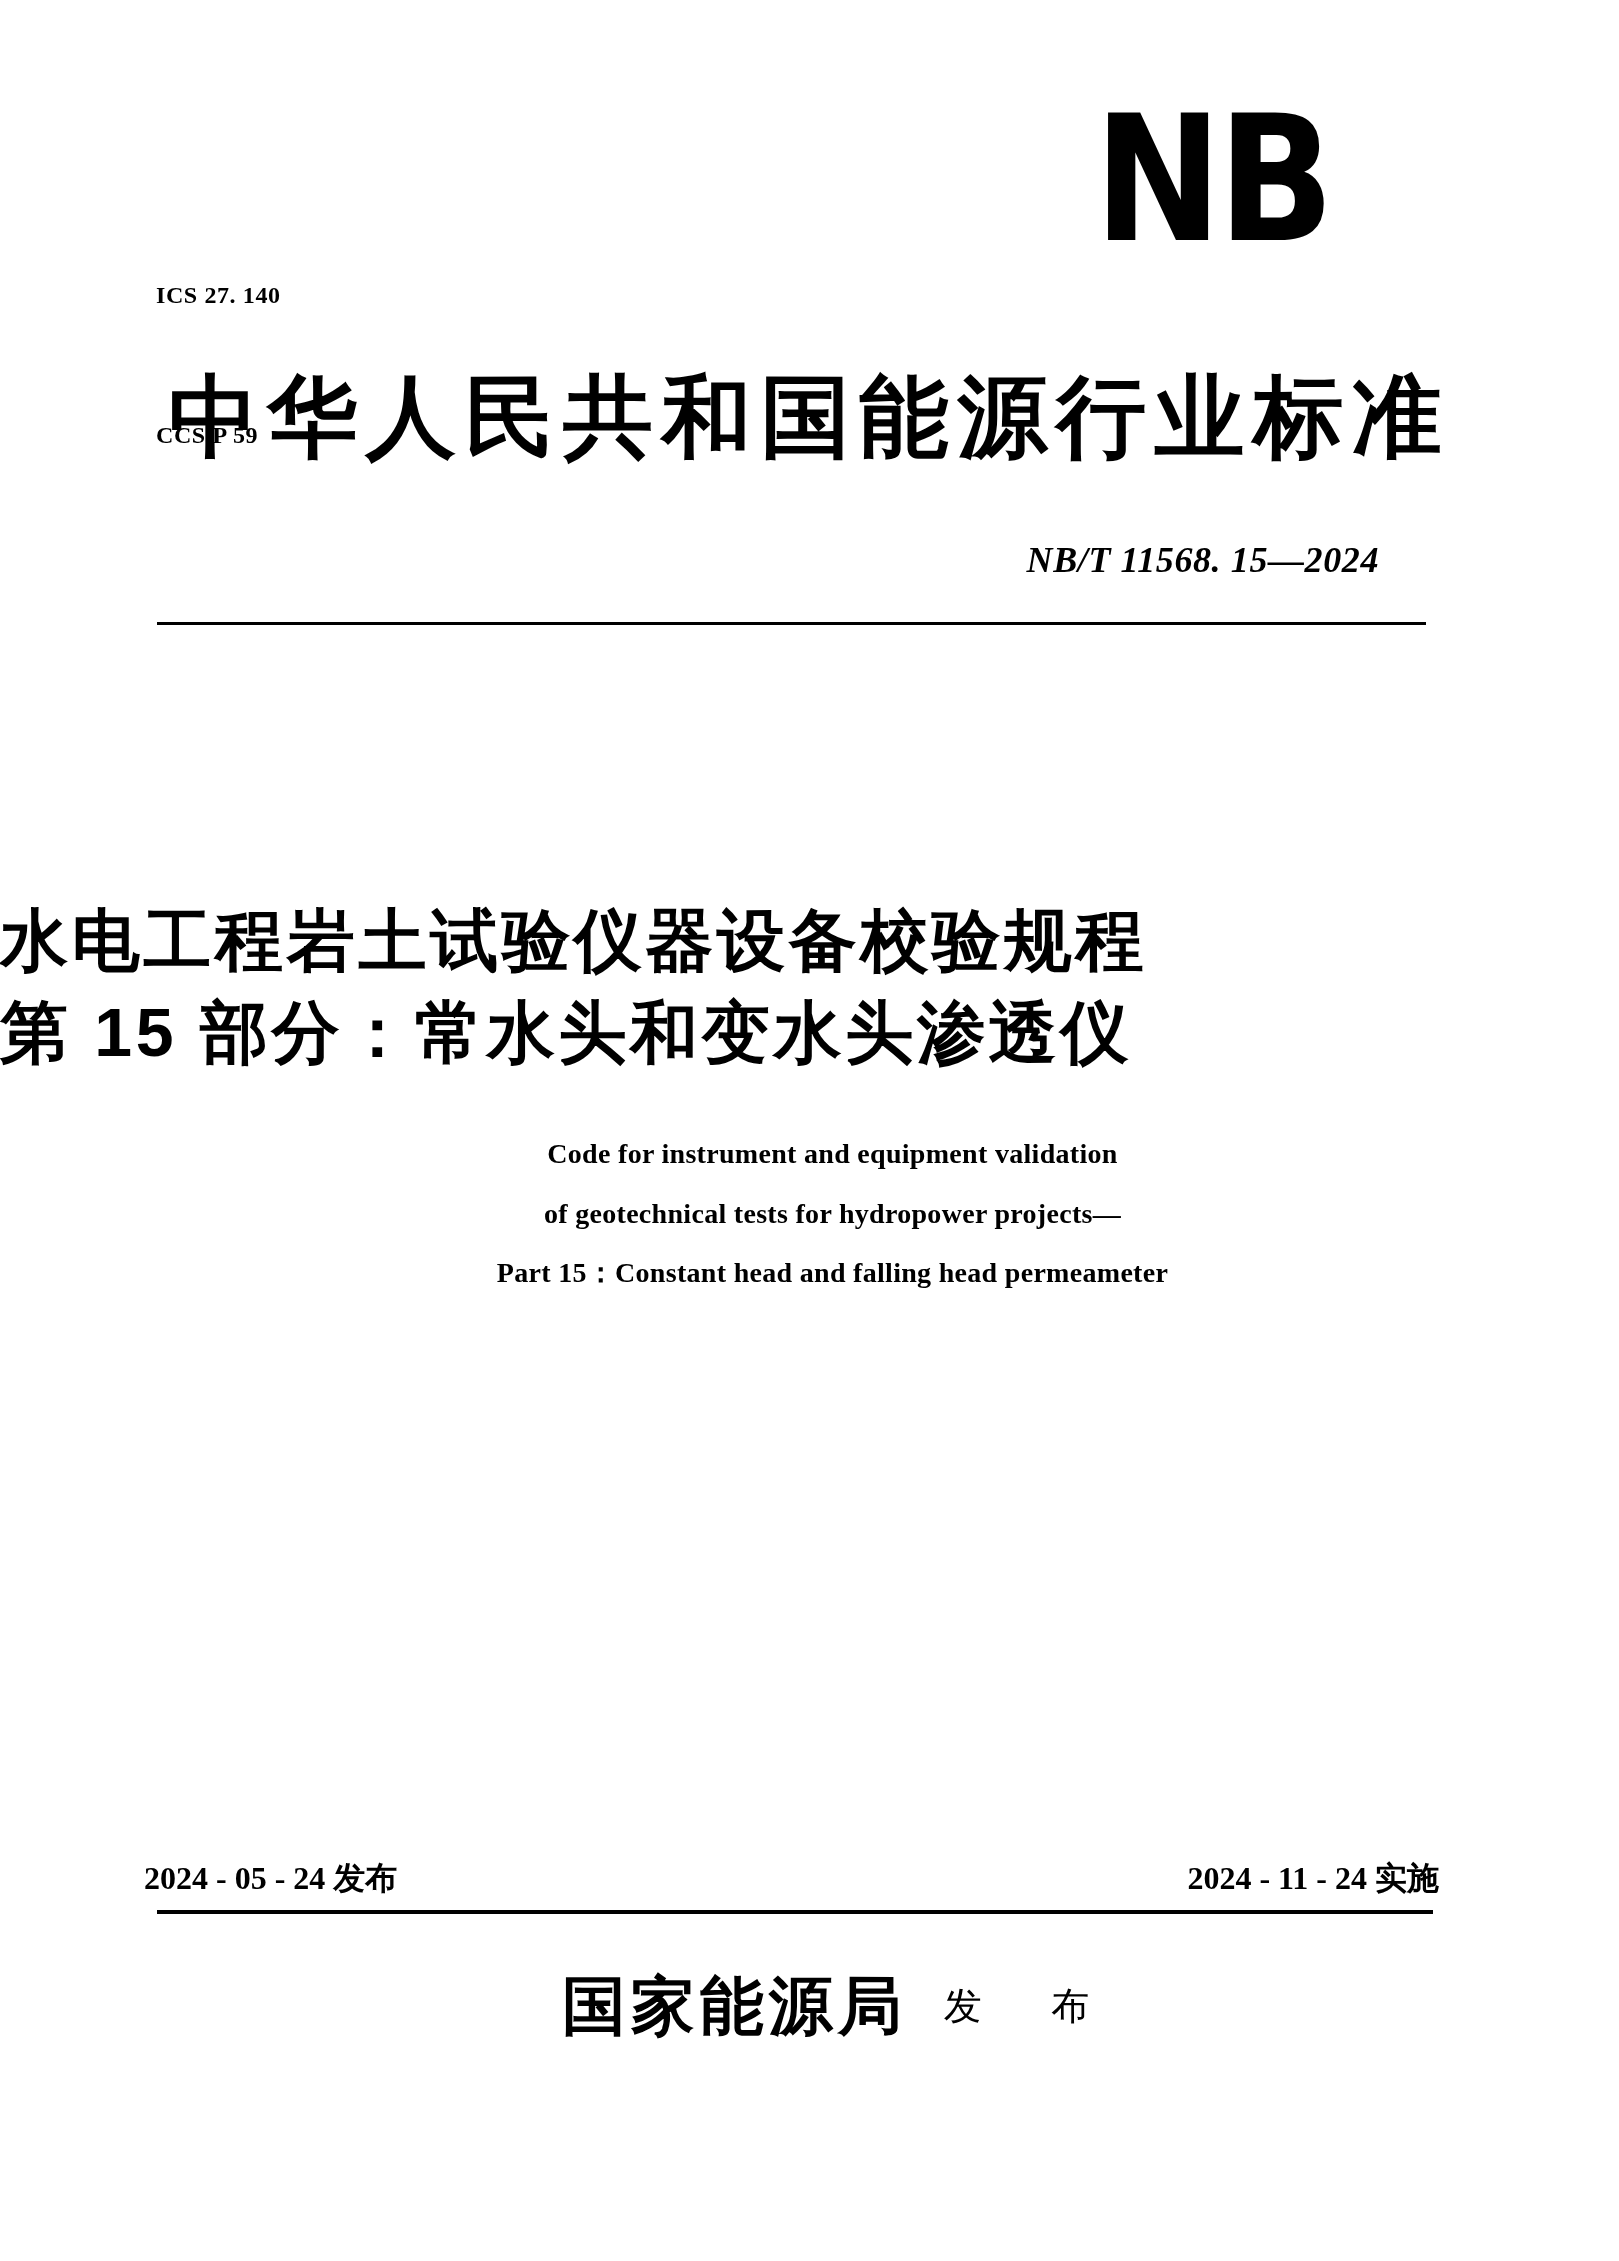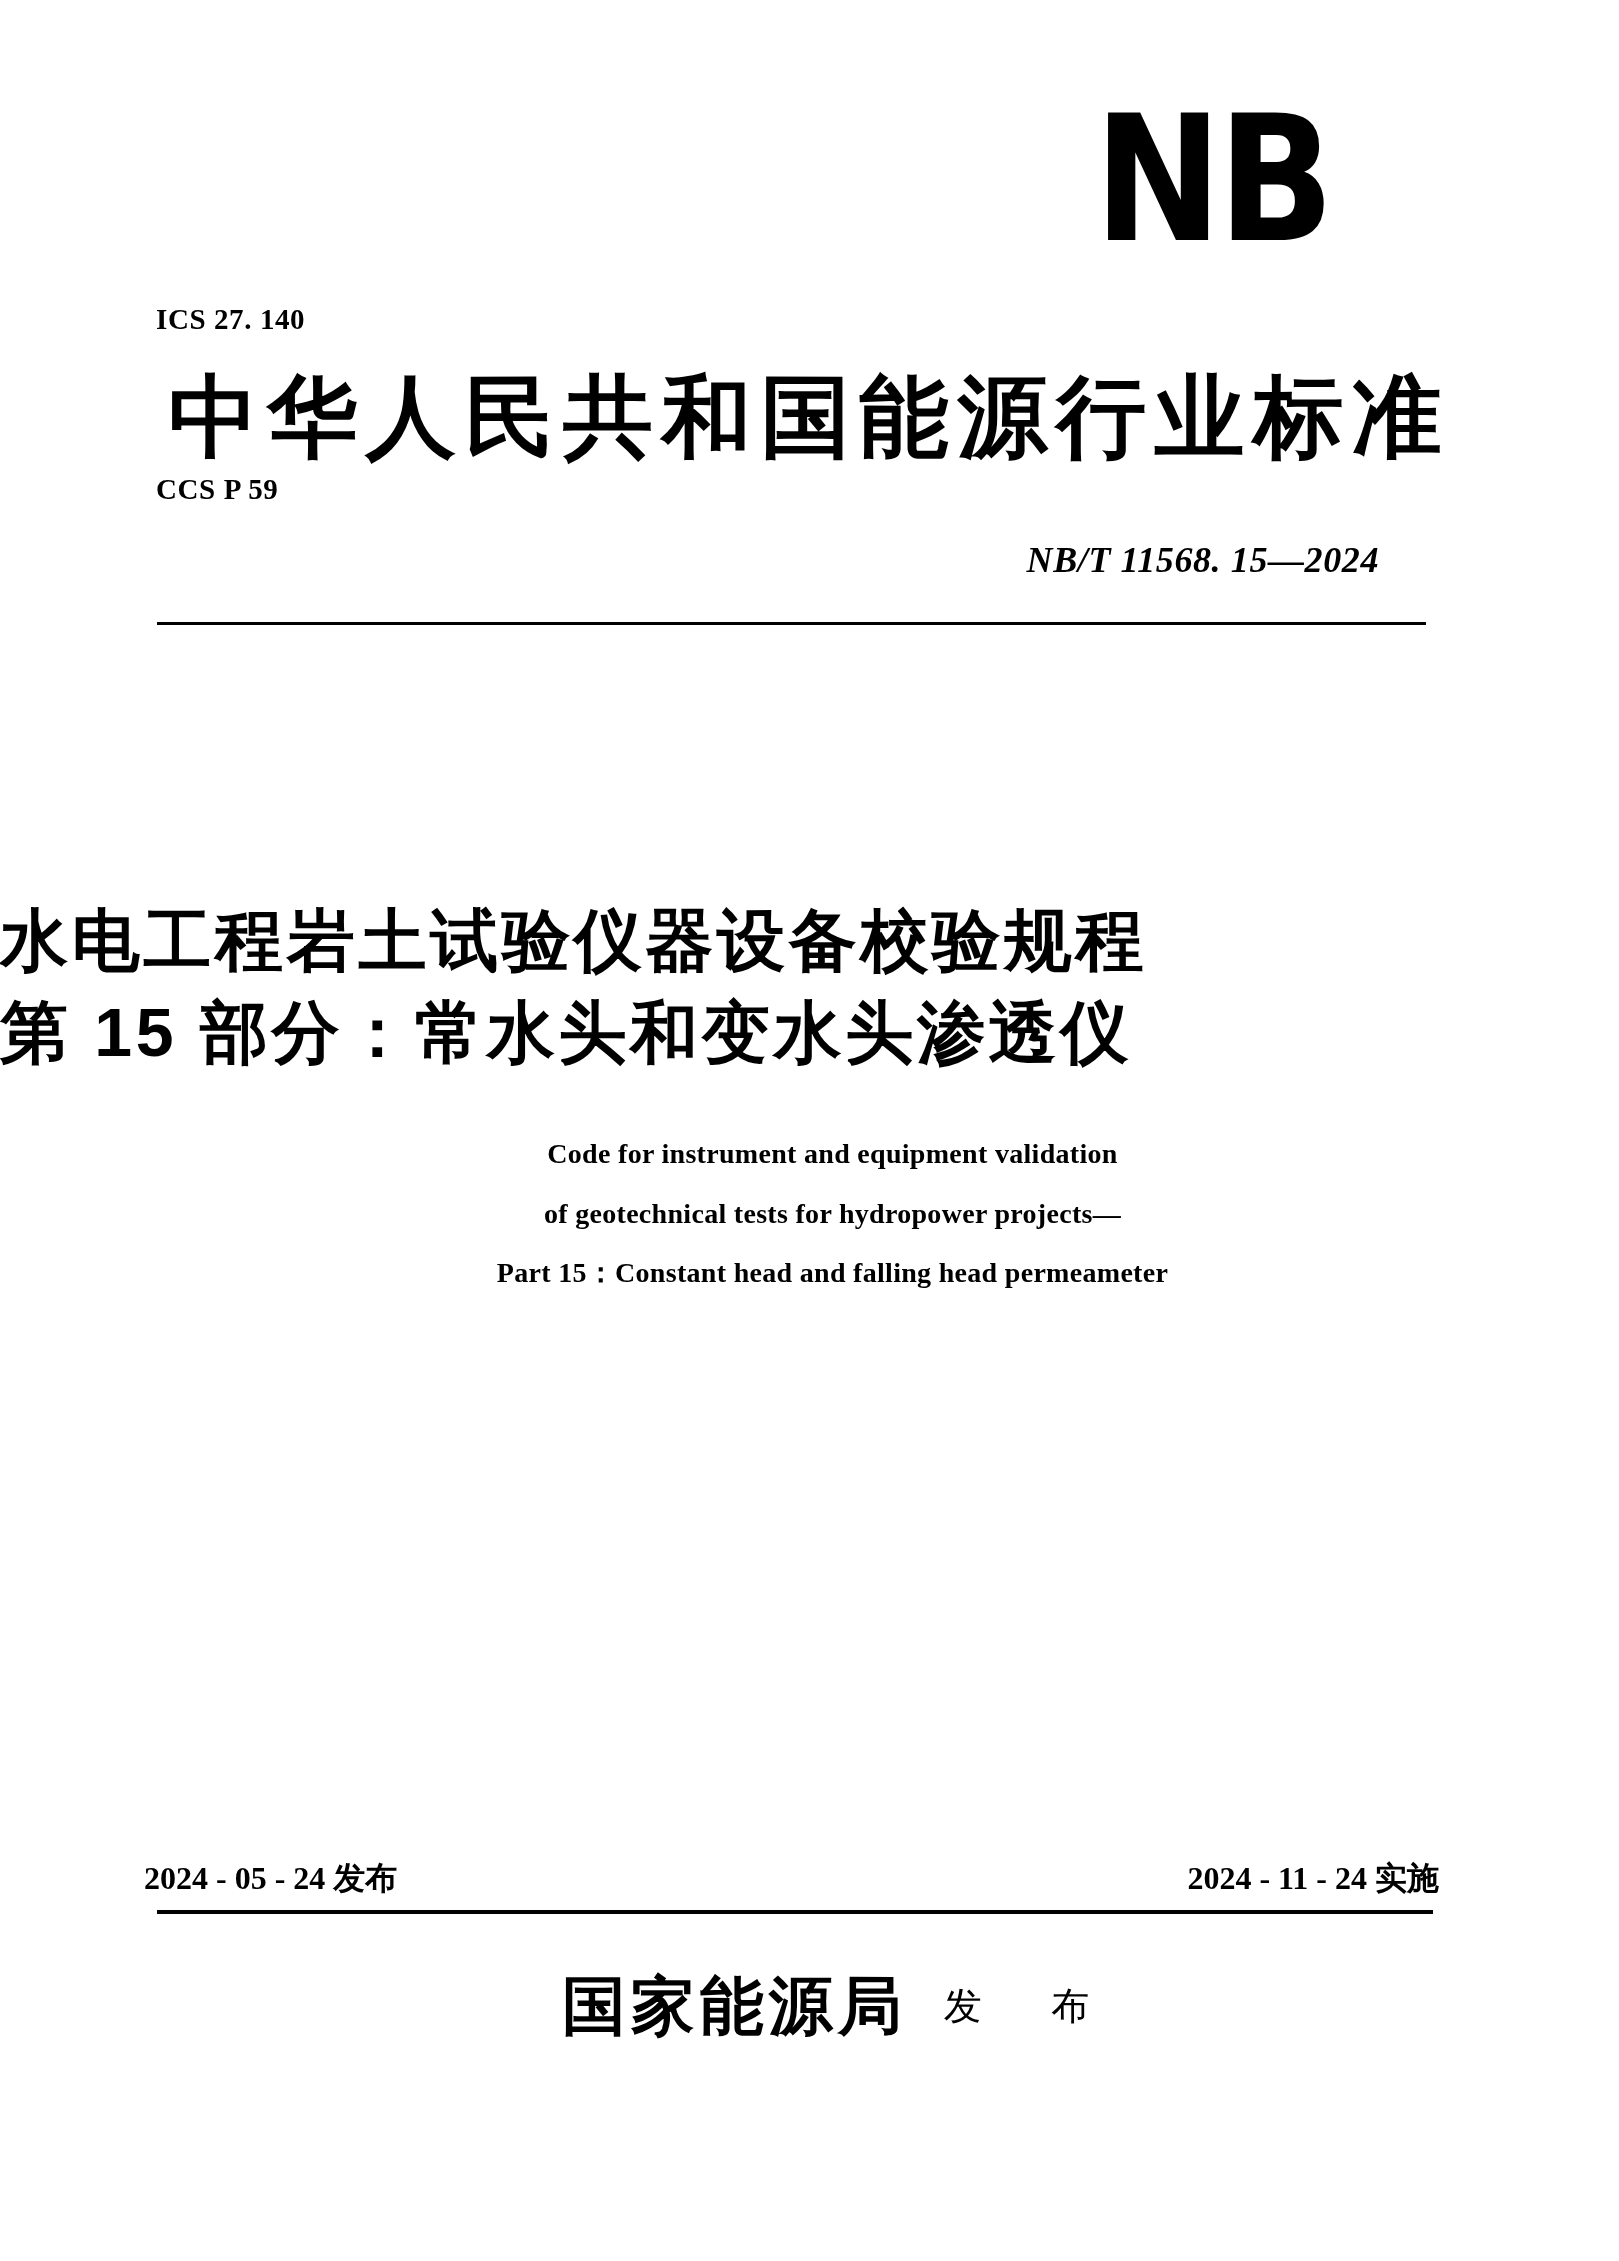--- a/index.html
+++ b/index.html
@@ -13,21 +13,21 @@
     font-family: "Liberation Serif", "DejaVu Serif", serif;
     overflow: hidden;
   }
 
   
   .ics-block {
     position: absolute;
     left: 156px;
     top: 178px;
     font-weight: bold;
-    font-size: 29px;
+    font-size: 24px;
     line-height: 1.95;
     letter-spacing: 0.6px;
     white-space: pre;
   }
 
   
   .nb-logo {
     position: absolute;
     left: 1094px;
     top: 93px;

